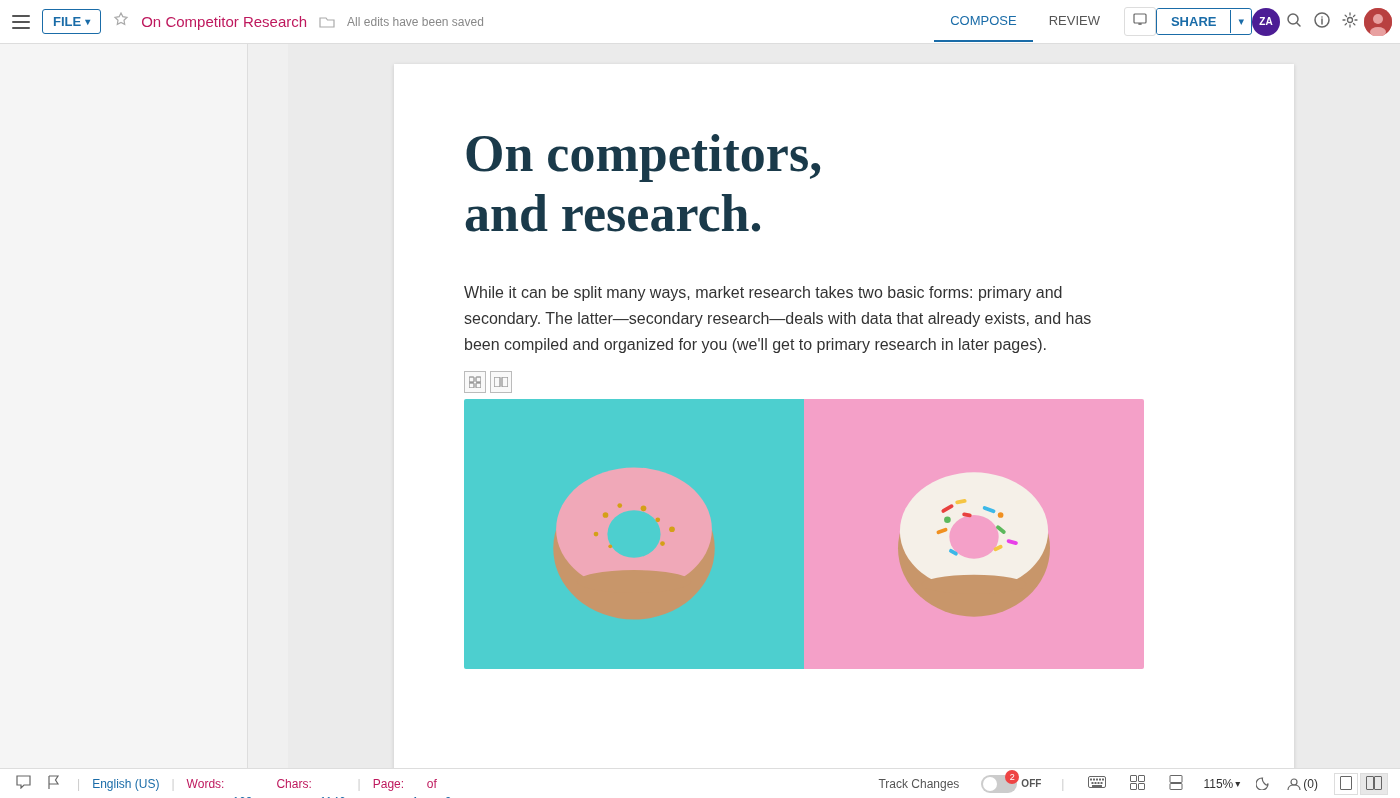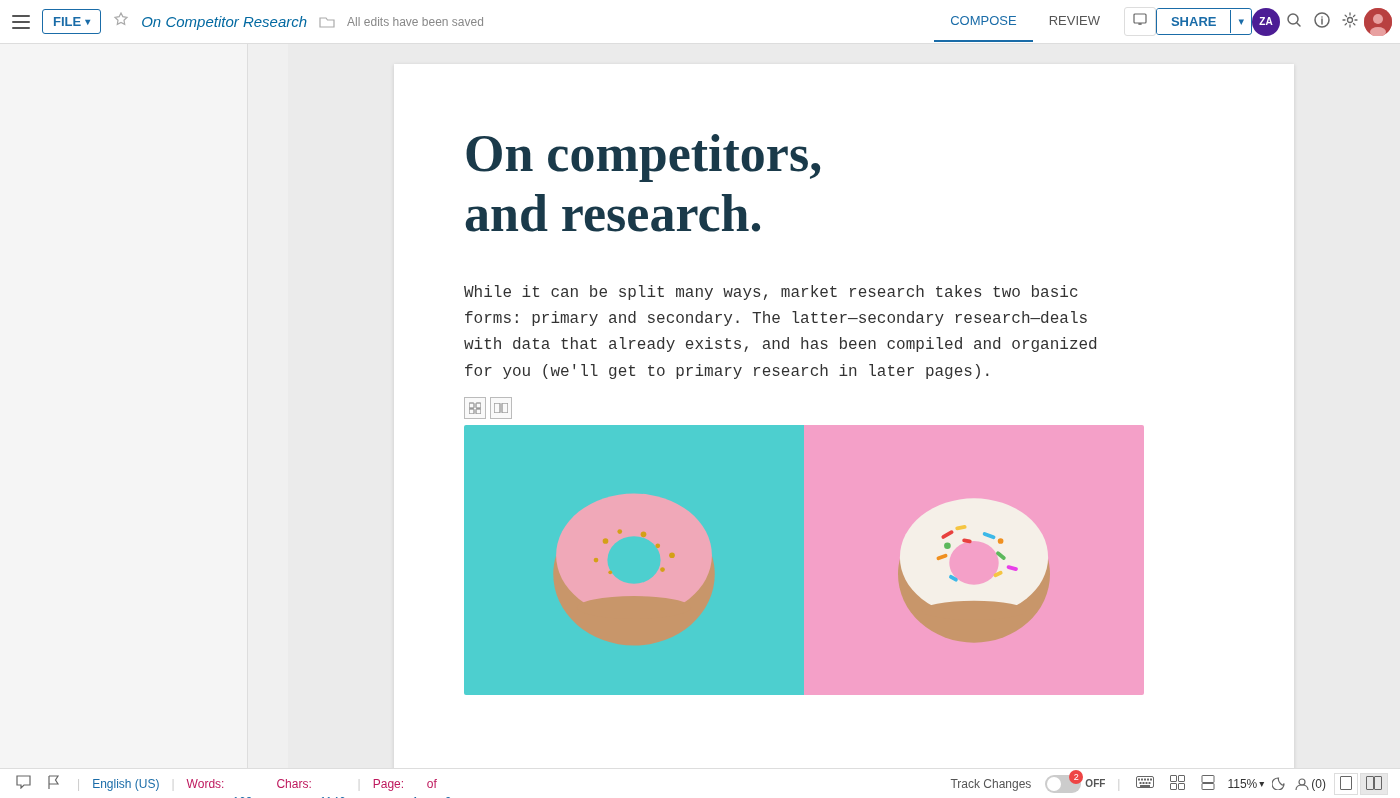--- a/index.html
+++ b/index.html
@@ -10,21 +10,21 @@
       display: flex; align-items: center; background: #fff; border-bottom: 1px solid #ddd;
       height: 44px; padding: 0 8px; gap: 8px; flex-shrink: 0; z-index: 10;
     }
     .topbar-left { display: flex; align-items: center; gap: 8px; flex: 1; }
     .topbar-center { display: flex; align-items: center; gap: 0; }
     .topbar-right { display: flex; align-items: center; gap: 0; }
 
     .hamburger-btn { background: none; border: none; cursor: pointer; padding: 4px; display: flex; align-items: center; justify-content: center; }
     .file-btn { border: 1px solid #1a6ca8; color: #1a6ca8; background: none; padding: 4px 10px; cursor: pointer; font-size: 13px; font-weight: 600; border-radius: 3px; display: flex; align-items: center; gap: 4px; }
     .star-btn { background: none; border: none; cursor: pointer; padding: 4px; color: #888; }
-    .doc-title { font-size: 15px; font-weight: 500; color: #0369a1; font-style: italic; }
+    .doc-title { font-size: 15px; font-weight: 500; color: #be185d; }
     .folder-icon-wrap { display: flex; align-items: center; color: #888; padding: 0 4px; }
     .saved-text { font-size: 12px; color: #888; }
 
     .tab-btn { border: none; background: none; padding: 8px 16px; font-size: 13px; font-weight: 500; cursor: pointer; color: #555; border-bottom: 2px solid transparent; height: 40px; }
     .tab-btn.active { color: #1a6ca8; border-bottom: 2px solid #1a6ca8; }
 
     .share-group { display: flex; align-items: center; border: 1px solid #1a6ca8; border-radius: 3px; overflow: hidden; }
     .share-btn { background: #fff; color: #1a6ca8; border: none; padding: 5px 14px; font-size: 13px; font-weight: 600; cursor: pointer; }
     .share-chevron { background: #fff; color: #1a6ca8; border: none; border-left: 1px solid #1a6ca8; padding: 5px 7px; cursor: pointer; font-size: 11px; }
 
@@ -34,39 +34,39 @@
     .avatar-placeholder { width: 28px; height: 28px; border-radius: 50%; background: linear-gradient(135deg, #e88, #c44); display: flex; align-items: center; justify-content: center; color: #fff; font-size: 11px; font-weight: bold; }
     .za-badge { width: 28px; height: 28px; border-radius: 50%; background: #4c1d95; display: flex; align-items: center; justify-content: center; color: #fff; font-size: 10px; font-weight: bold; }
 
     
     .main-area { display: flex; flex: 1; overflow: hidden; gap: 40px; }
     .left-panel { width: 248px; background: #f5f5f5; flex-shrink: 0; border-right: 1px solid #ddd; }
     .doc-canvas-wrap { flex: 1; background: #ebebeb; overflow-y: auto; display: flex; justify-content: center; padding: 20px 0; }
     .doc-canvas { background: #fff; width: 900px; min-height: 720px; padding: 60px 70px 60px 70px; position: relative; box-shadow: 0 1px 4px rgba(0,0,0,0.15); }
 
     .doc-heading { font-size: 52px; font-weight: 800; color: #1a3a4a; line-height: 1.15; margin-bottom: 36px; font-family: Georgia, 'Times New Roman', serif; }
-    .doc-body { font-size: 16px; color: #333; line-height: 1.65; margin-bottom: 12px; font-family: Liberation Mono, monospace; max-width: 640px; }
+    .doc-body { font-size: 16px; color: #333; line-height: 1.65; margin-bottom: 12px; font-family: Liberation Sans, sans-serif; max-width: 640px; }
 
     .image-controls { display: flex; gap: 4px; margin-bottom: 6px; }
     .img-ctrl-btn { border: 1px solid #bbb; background: #f9f9f9; width: 22px; height: 22px; cursor: pointer; display: flex; align-items: center; justify-content: center; font-size: 12px; color: #555; }
 
     .donut-image-container { display: flex; width: 680px; height: 270px; overflow: hidden; border-radius: 2px; }
     .donut-left { flex: 1; background: #4dcfcf; display: flex; align-items: center; justify-content: center; }
     .donut-right { flex: 1; background: #f4a0c8; display: flex; align-items: center; justify-content: center; }
 
     
     .donut-svg { width: 190px; height: 220px; }
 
     
     .bottombar {
       height: 30px; background: #fff; border-top: 1px solid #ddd;
       display: flex; align-items: center; padding: 0 12px; gap: 0; flex-shrink: 0; font-size: 12px; color: #333;
     }
     .bottombar-left { display: flex; align-items: center; gap: 8px; flex: 1; }
-    .bottombar-right { display: flex; align-items: center; gap: 8px; }
+    .bottombar-right { display: flex; align-items: center; gap: 16px; }
     .bb-icon { cursor: pointer; color: #555; padding: 0 4px; }
     .bb-lang { color: #1a6ca8; cursor: pointer; font-size: 12px; }
     .bb-stat-label { color: #be185d; }
     .bb-stat-val { color: #1a6ca8; font-weight: 400; margin-top: 36px; }
     .bb-separator { color: #ccc; margin: 0 4px; }
 
     .track-changes-label { color: #555; margin-right: 6px; }
     .toggle-wrap { display: flex; align-items: center; gap: 4px; position: relative; }
     .toggle-bg { width: 36px; height: 18px; background: #ccc; border-radius: 9px; position: relative; cursor: pointer; }
     .toggle-knob { width: 14px; height: 14px; background: #fff; border-radius: 50%; position: absolute; top: 2px; left: 2px; }

